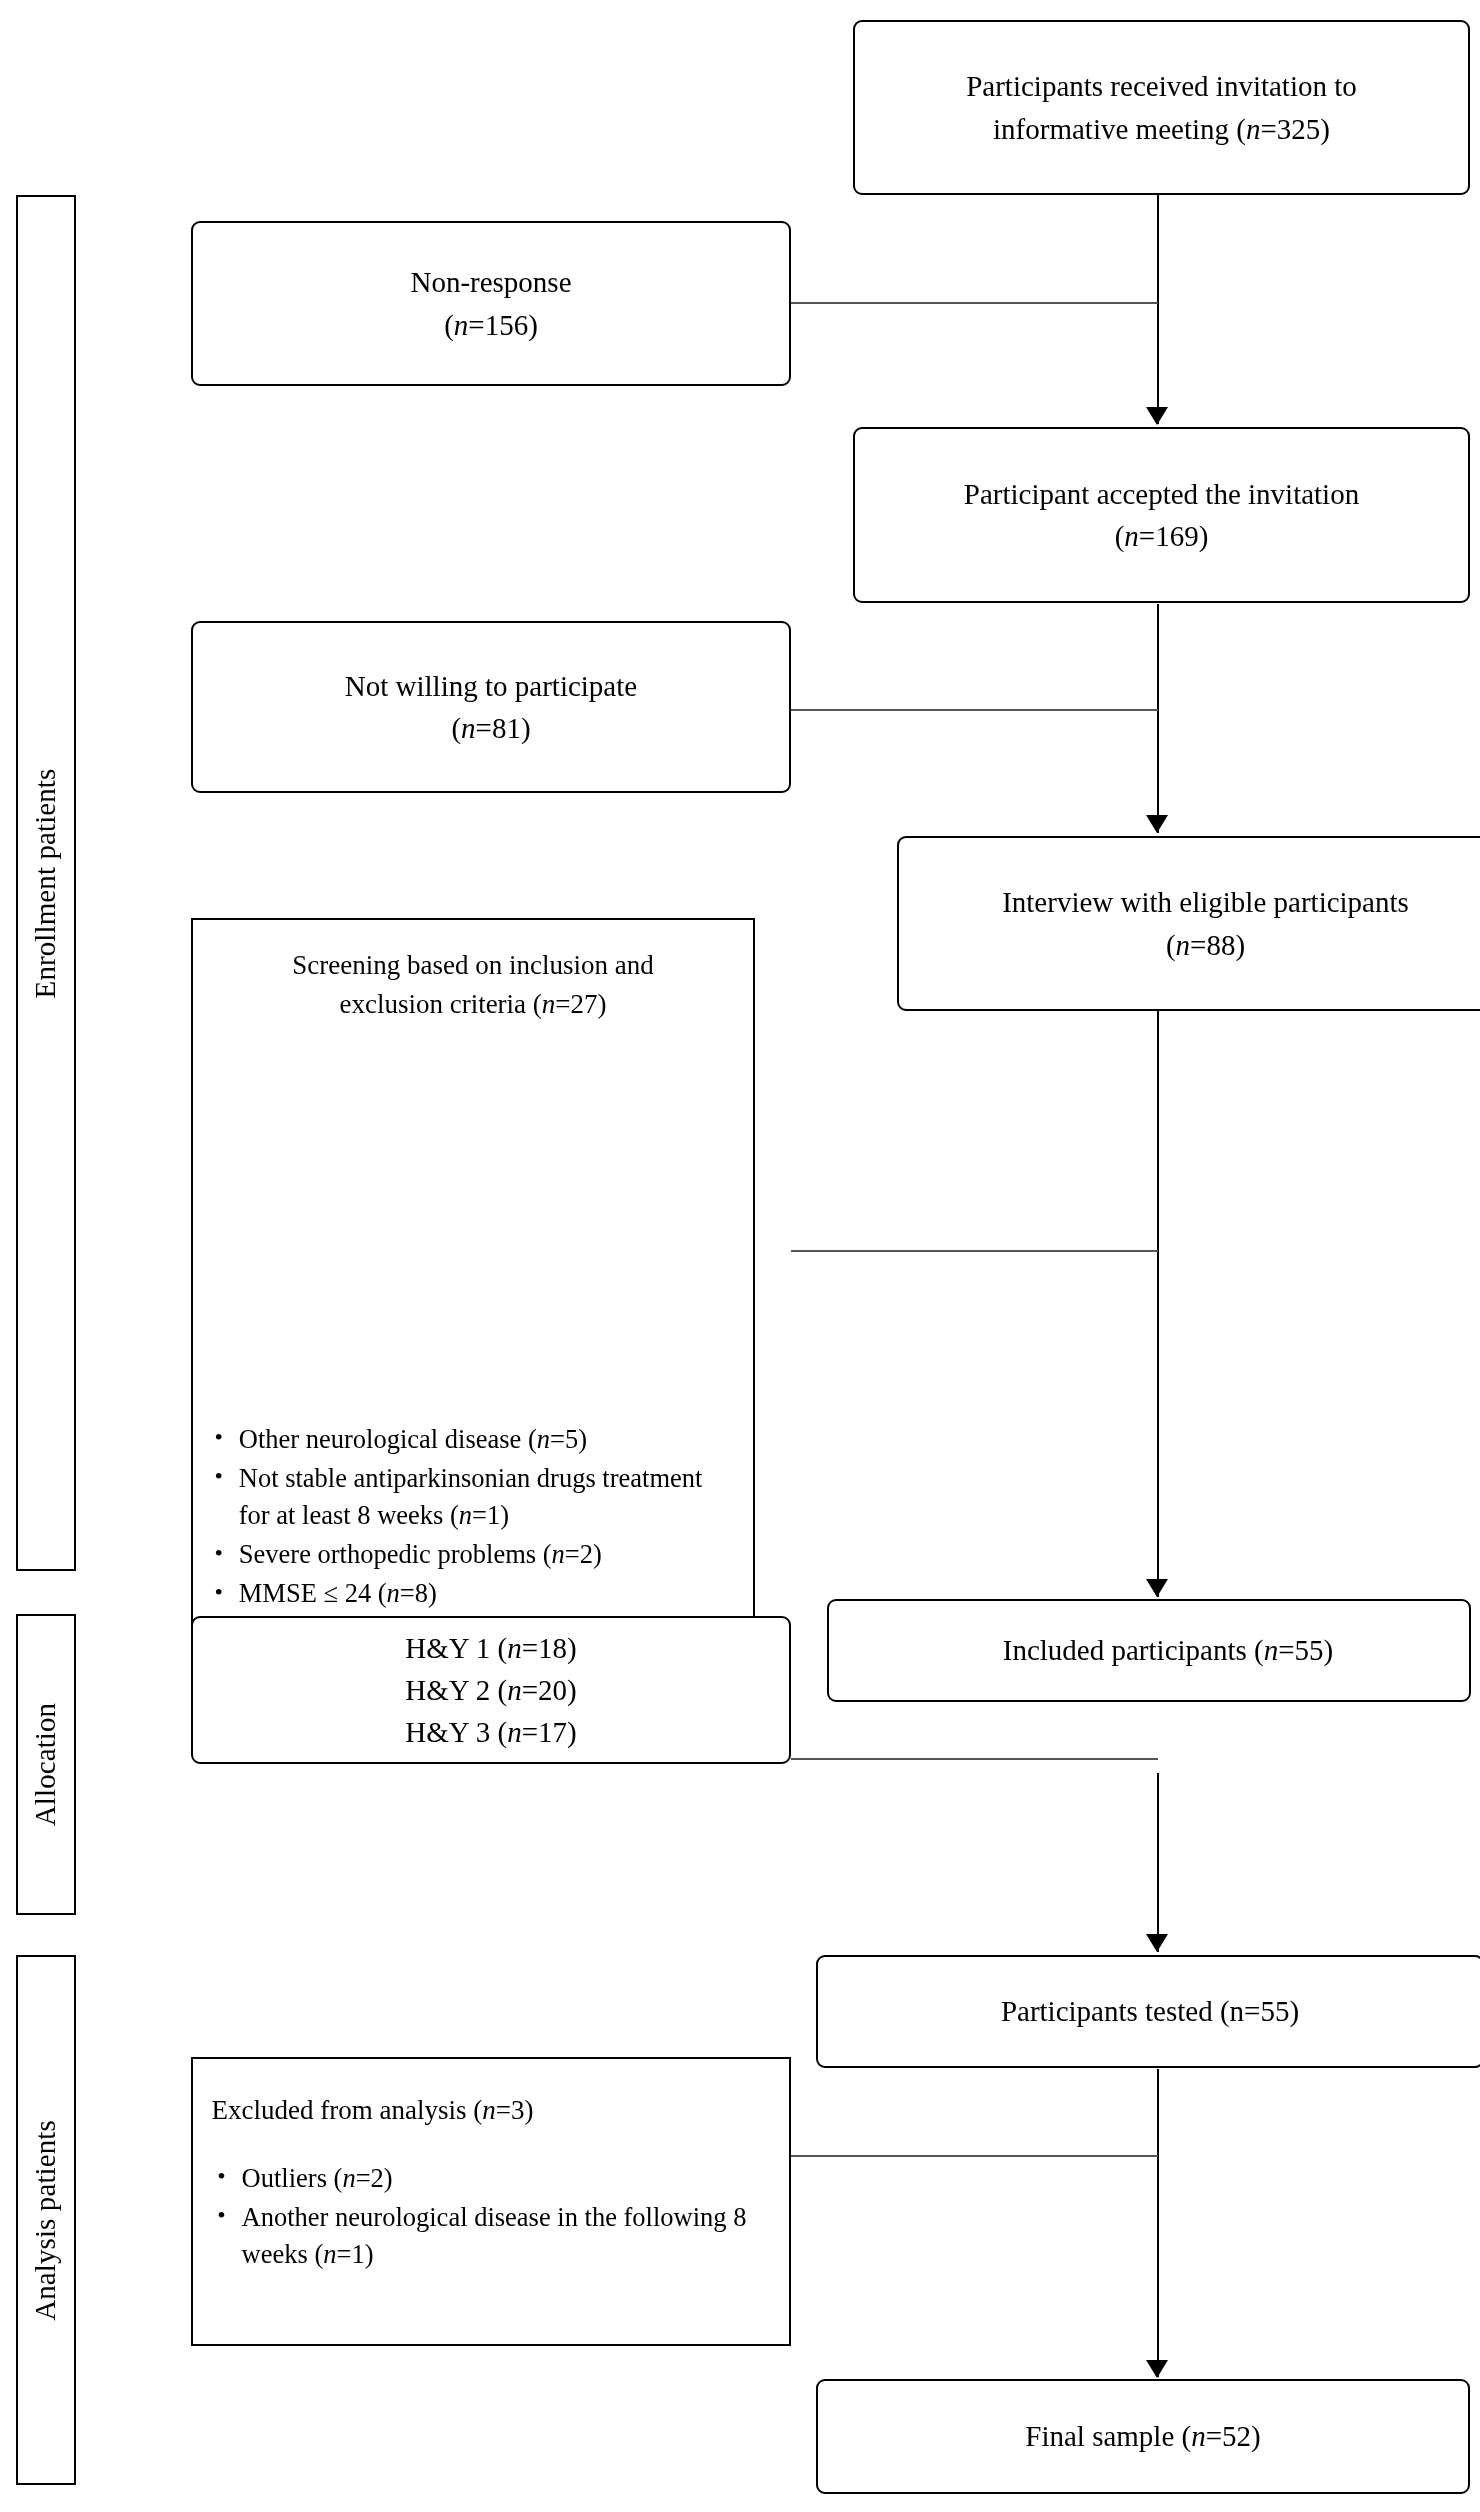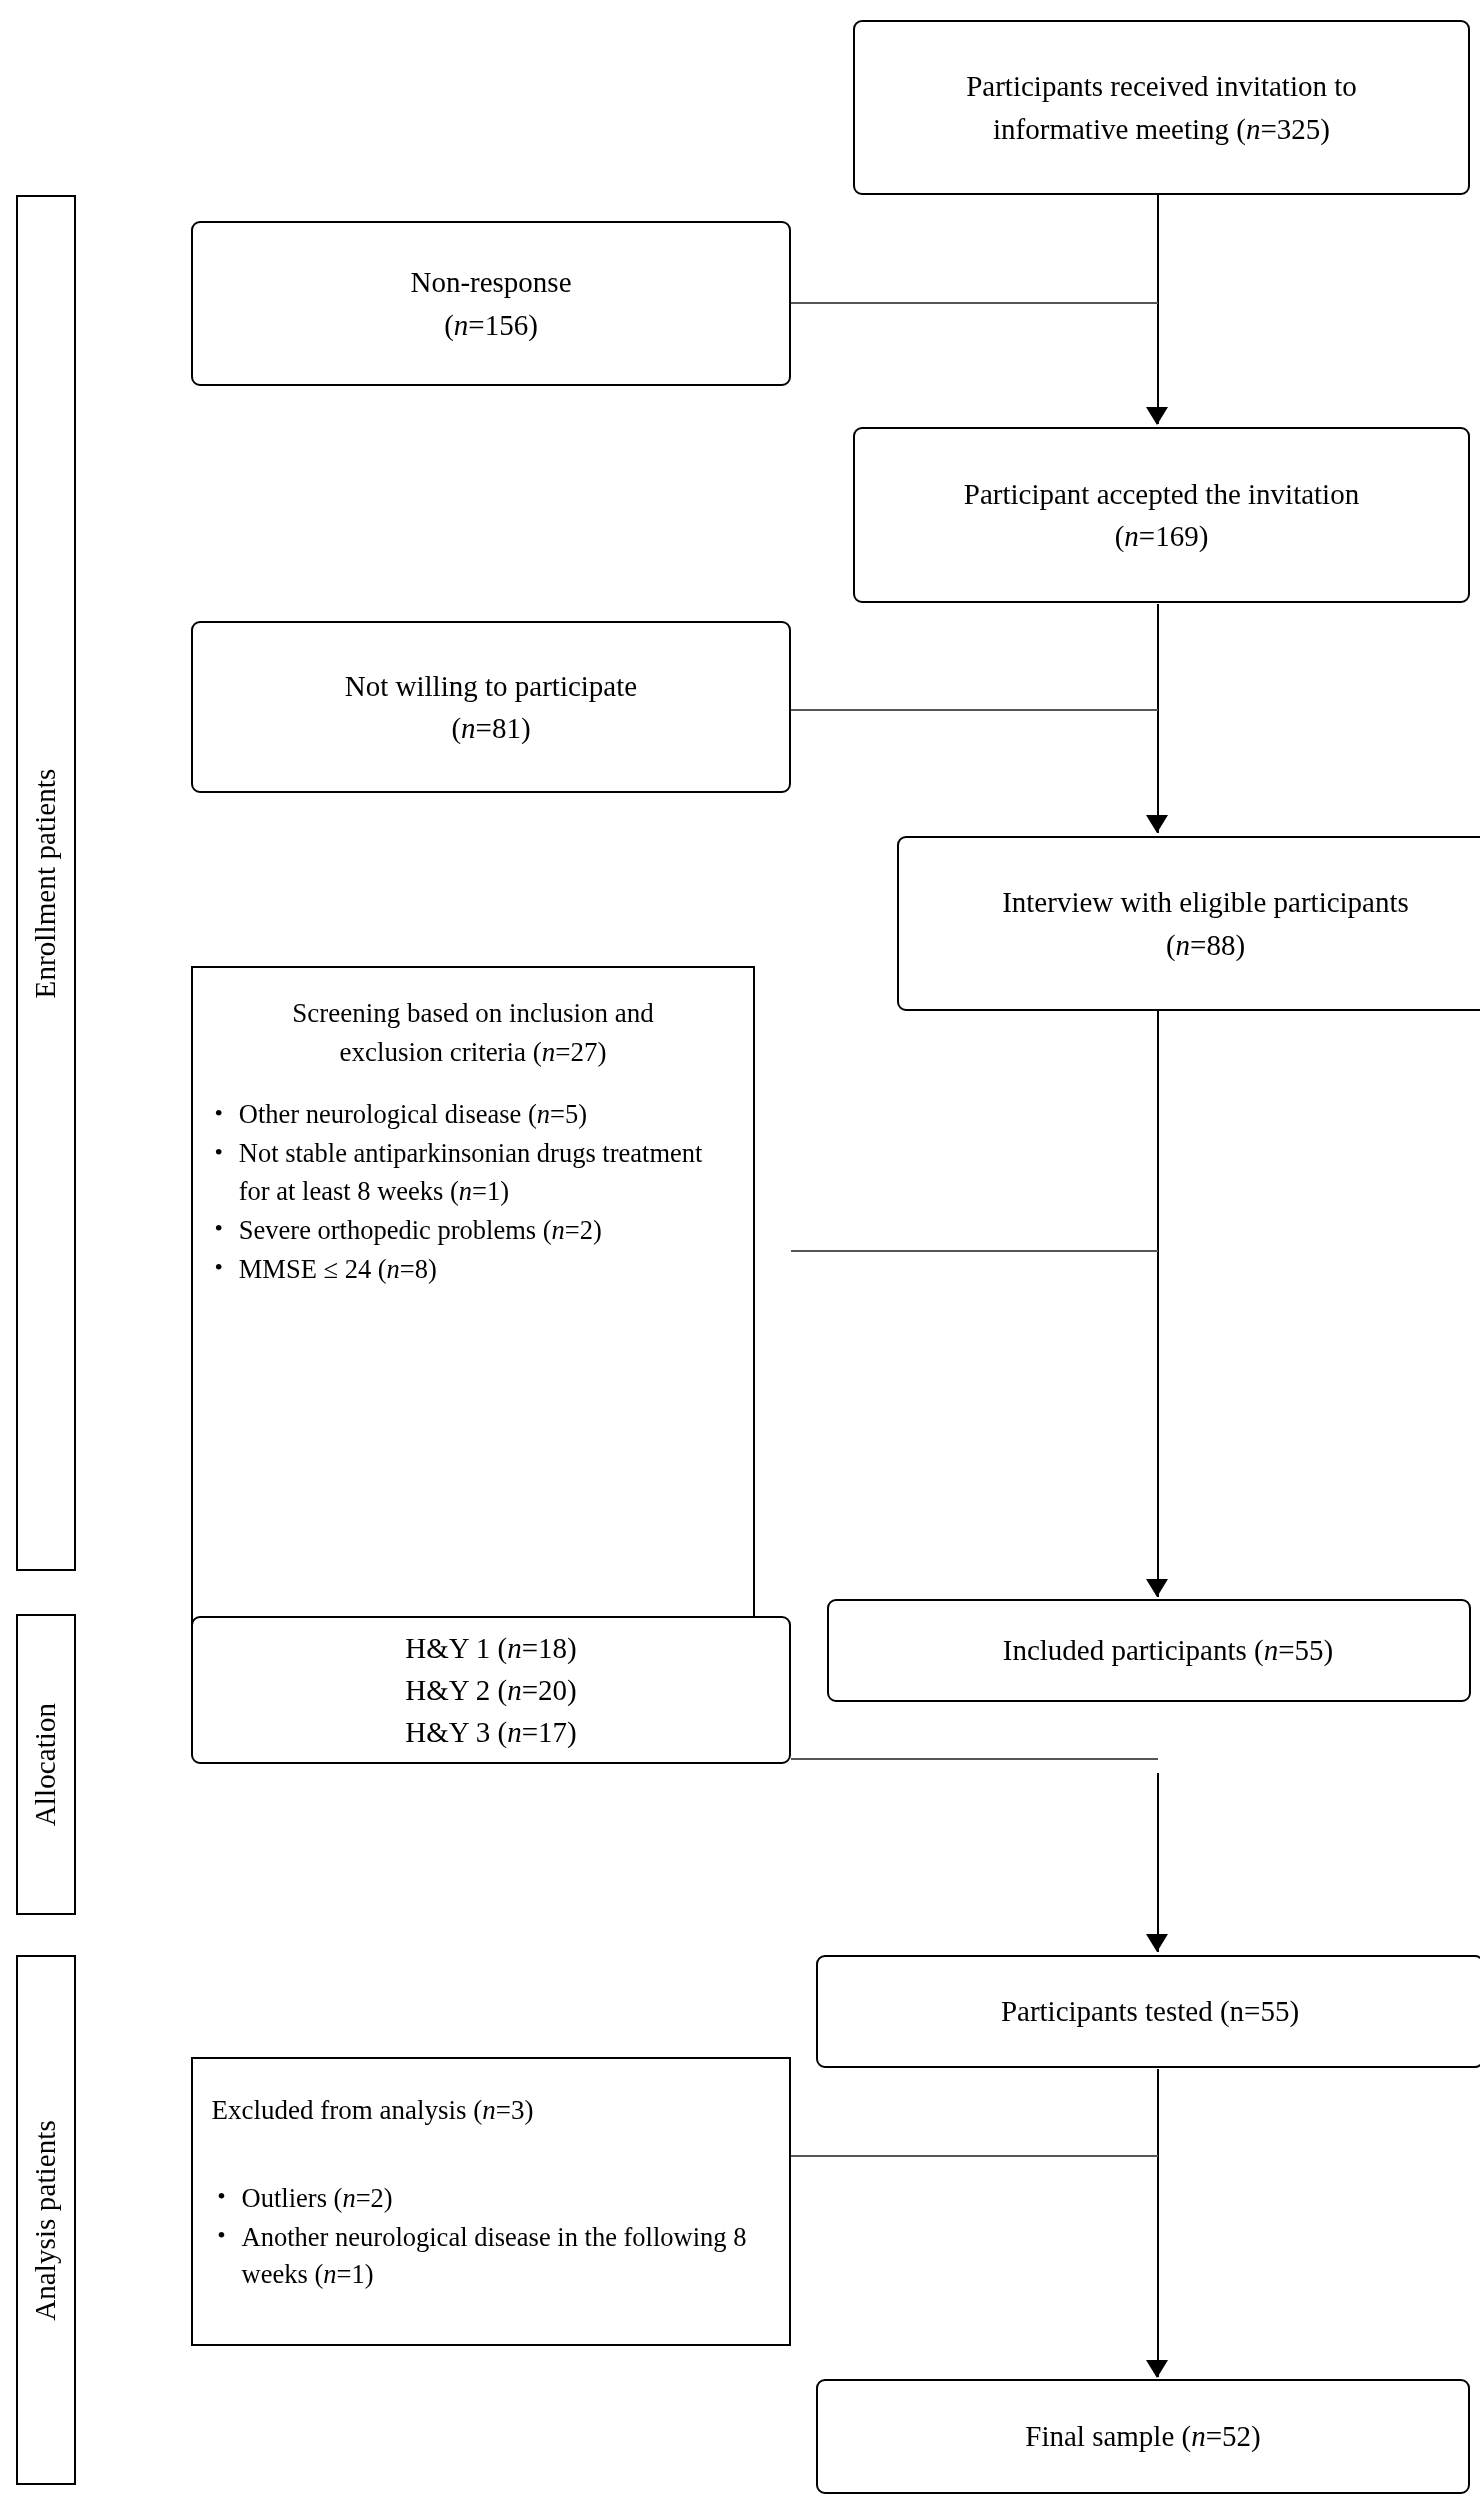--- a/index.html
+++ b/index.html
@@ -170,40 +170,40 @@
   <div class="box center" style="left:191px; top:221px; width:600px; height:165px;">
     <span class="line t40">Non-response</span>
     <span class="line t40">(<em class="n">n</em>=156)</span>
   </div>
 
   <div class="box center" style="left:191px; top:621px; width:600px; height:172px;">
     <span class="line t40">Not willing to participate</span>
     <span class="line t40">(<em class="n">n</em>=81)</span>
   </div>
 
-  <div class="box" style="left:191px; top:966px; width:564px; height:710px; justify-content:flex-start; padding:26px 15.8px 11.5px 15.8px;">
+  <div class="box" style="left:191px; top:918px; width:564px; height:710px; justify-content:space-between; padding:26px 15.8px 11.5px 15.8px;">
     <div class="boxhead">
       <span>Screening based on inclusion and</span><br>
       <span>exclusion criteria (<em class="n">n</em>=27)</span>
     </div>
     <ul class="blist" style="margin-top:24px;">
       <li>Other neurological disease (<em class="n">n</em>=5)</li>
       <li>Not stable antiparkinsonian drugs treatment for at least 8 weeks (<em class="n">n</em>=1)</li>
       <li>Severe orthopedic problems (<em class="n">n</em>=2)</li>
       <li>MMSE ≤ 24 (<em class="n">n</em>=8)</li>
     </ul>
   </div>
 
   <div class="box center" style="left:191px; top:1616px; width:600px; height:148px;">
     <span class="line t40">H&amp;Y 1 (<em class="n">n</em>=18)</span>
     <span class="line t40">H&amp;Y 2 (<em class="n">n</em>=20)</span>
     <span class="line t40">H&amp;Y 3 (<em class="n">n</em>=17)</span>
   </div>
 
-  <div class="box" style="left:191px; top:2057px; width:600px; height:289px; justify-content:flex-start; padding:31.5px 15.8px 11.5px 18.6px;gap:20px;">
+  <div class="box" style="left:191px; top:2057px; width:600px; height:289px; justify-content:flex-start; padding:31.5px 15.8px 11.5px 18.6px;">
     <div class="boxhead left">
       Excluded from analysis (<em class="n">n</em>=3)
     </div>
     <ul class="blist" style="margin-top:30px;">
       <li>Outliers (<em class="n">n</em>=2)</li>
       <li>Another neurological disease in the following 8 weeks (<em class="n">n</em>=1)</li>
     </ul>
   </div>
 
 </div>

